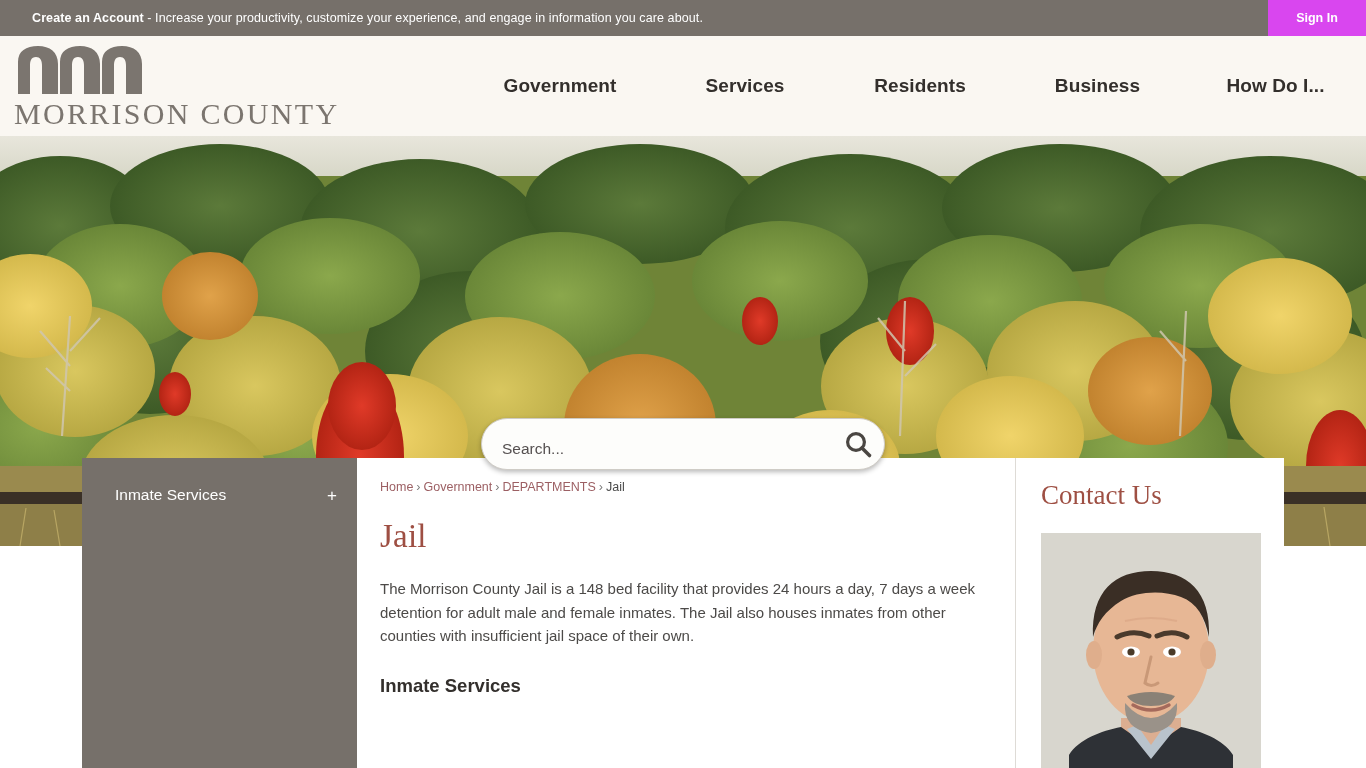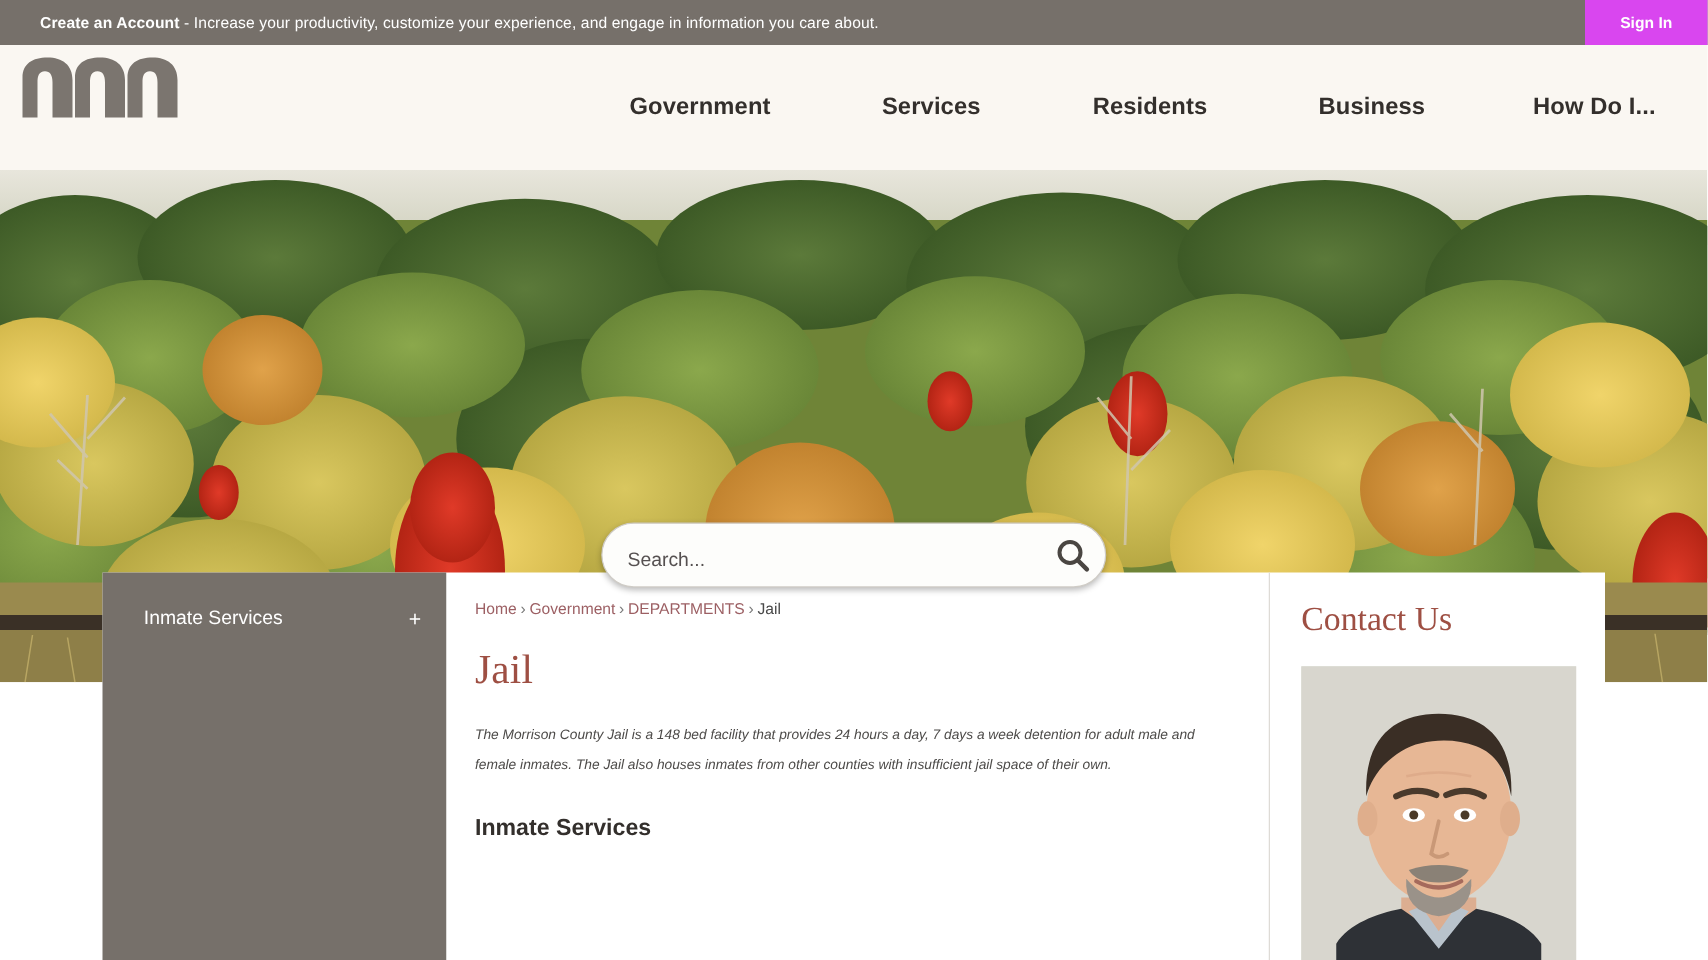--- a/index.html
+++ b/index.html
@@ -197,26 +197,25 @@
 
   .page-title {
     font-family: "Liberation Serif", serif;
     font-size: 33px;
     font-weight: normal;
     color: #9e4f43;
     margin-bottom: 22px;
     letter-spacing: .2px;
   }
   .para {
-    font-size: 11px;
+    font-size: 15px;
     line-height: 23.5px;
     color: #4c4a48;
     margin-bottom: 19px;
     max-width: 615px;
-    font-style: italic;
   }
   .para a {
     color: #a0565b;
     text-decoration: underline;
     cursor: pointer;
   }
   .sub-head {
     font-size: 18.5px;
     font-weight: bold;
     color: #332f2c;
@@ -255,20 +254,21 @@
 <div class="header">
 
   <div class="logo-wrap">
     <div class="logo-mark">
       <svg width="140" height="54" viewBox="0 0 140 54">
         <path d="M2 50 L2 18 C2 7 10 2 22 2 C34 2 42 8 42 20 L42 50 L26 50 L26 22 C26 16 24 13 20 13 C15 13 14 17 14 22 L14 50 Z" fill="#7b756f"></path>
         <path d="M44 50 L44 18 C44 7 52 2 64 2 C76 2 84 8 84 20 L84 50 L68 50 L68 22 C68 16 66 13 62 13 C57 13 56 17 56 22 L56 50 Z" fill="#7b756f"></path>
         <path d="M86 50 L86 18 C86 7 94 2 106 2 C118 2 126 8 126 20 L126 50 L110 50 L110 22 C110 16 108 13 104 13 C99 13 98 17 98 22 L98 50 Z" fill="#7b756f"></path>
       </svg>
     </div>
+    <div class="logo-text">MORRISON COUNTY</div>
   </div>
 
   <nav class="mainnav">
     <div class="nav-item n0">Government</div>
     <div class="nav-item n1">Services</div>
     <div class="nav-item n2">Residents</div>
     <div class="nav-item n3">Business</div>
     <div class="nav-item n4">How Do I...</div>
   </nav>
 </div>

